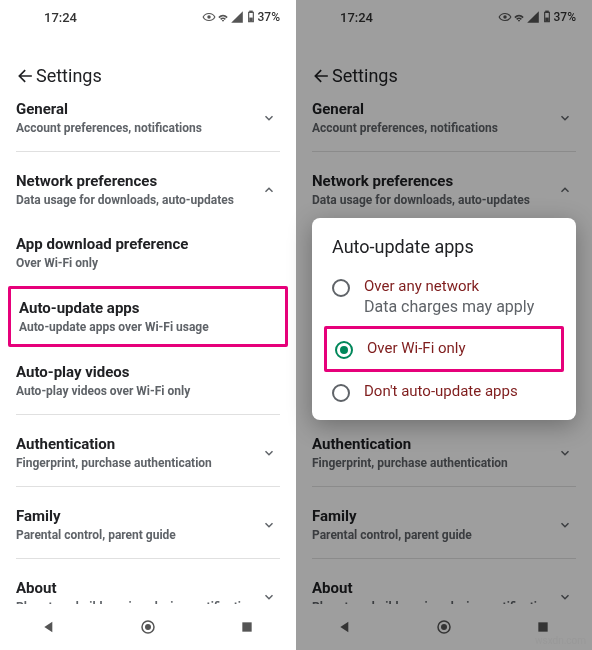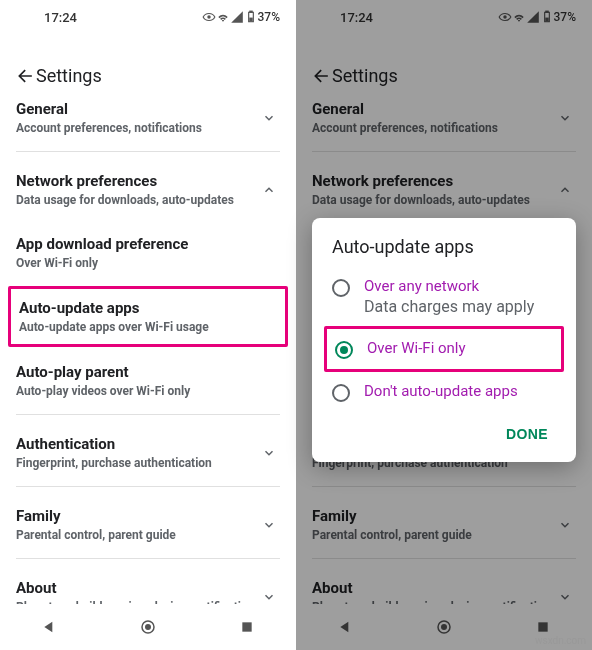--- a/index.html
+++ b/index.html
@@ -21,21 +21,21 @@
     .section-title { font-size: 15px; color: #202124; }
     .section-sub { font-size: 12px; color: #5f6368; margin-top: 3px; }
     .chev { width: 22px; height: 22px; display:flex; align-items:center; justify-content:center; color:#5f6368; }
     .divider { height: 1px; background: #e0e0e0; margin: 2px 0 6px; }
     .hl { border: 3px solid #e6007a; border-radius: 2px; padding: 10px 8px !important; margin: 2px -8px; }
     .navbar { height: 46px; display:flex; align-items:center; justify-content:space-around; border-top: 0; color:#555; }
     .navbar .navbtn { width: 20px; height: 20px; display:flex; align-items:center; justify-content:center; }
     .dialog { position: absolute; left: 16px; right: 16px; top: 218px; background: #fff; border-radius: 8px; box-shadow: 0 6px 24px rgba(0,0,0,0.3); z-index: 10; padding: 18px 0 8px; }
     .dialog-title { font-size: 18px; color: #202124; padding: 0 20px 10px; }
     .radio-item { display:flex; align-items:flex-start; padding: 10px 20px; gap: 14px; }
-    .radio-item .rlabel { font-size: 15px; color: #a21caf; }
+    .radio-item .rlabel { font-size: 15px; color: #7f1d1d; }
     .radio-item .rsub { font-size: 16px; color: #5f6368; margin-top:2px; }
     .radio { width:18px; height:18px; border:2px solid #5f6368; border-radius:50%; margin-top:2px; flex-shrink:0; position:relative; }
     .radio.selected { border-color:#00875a; }
     .radio.selected::after { content:""; position:absolute; inset:3px; background:#00875a; border-radius:50%; }
     .radio-item.hl { margin: 0 12px; padding: 8px 8px; }
     .dialog-actions { display:flex; justify-content:flex-end; padding: 8px 18px 6px; }
     .done-btn { color:#00875a; font-weight:600; font-size:14px; letter-spacing:0.4px; background:none; border:none; padding:6px 10px; }
     .watermark { position:absolute; right:6px; bottom:4px; font-size:10px; color:#999; z-index:50; }
   </style>
 </head>
@@ -98,21 +98,21 @@
       </div>
       <div class="section">
         <div class="section-title">App download preference</div>
           <div class="section-sub">Over Wi-Fi only</div>
       </div>
       <div class="section hl">
         <div class="section-title">Auto-update apps</div>
           <div class="section-sub">Auto-update apps over Wi-Fi usage</div>
       </div>
       <div class="section">
-        <div class="section-title">Auto-play parent</div>
+        <div class="section-title">Auto-play videos</div>
           <div class="section-sub">Auto-play videos over Wi-Fi only</div>
       </div>
       <div class="divider"></div>
       <div class="section collapsible">
         <div class="txt">
             <div class="section-title">Authentication</div>
             <div class="section-sub">Fingerprint, purchase authentication</div>
           </div>
         <span class="chev">
             <svg width="14" height="14" viewBox="0 0 24 24" fill="none" stroke="#5f6368" stroke-width="2.5">
@@ -290,21 +290,18 @@
         <div>
             <div class="rlabel">Over Wi-Fi only</div>
           </div>
       </div>
       <div class="radio-item">
         <div class="radio"></div>
         <div>
             <div class="rlabel">Don't auto-update apps</div>
           </div>
       </div>
-      <div class="dialog-actions">
-        <button class="done-btn">DONE</button>
-      </div>
     </div>
   </div>
 
 </div>
 
 <div class="watermark">wsxdn.com</div>
 
 </body></html>

